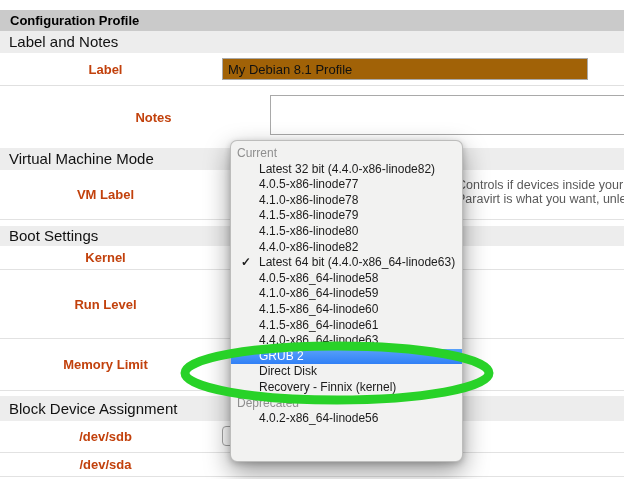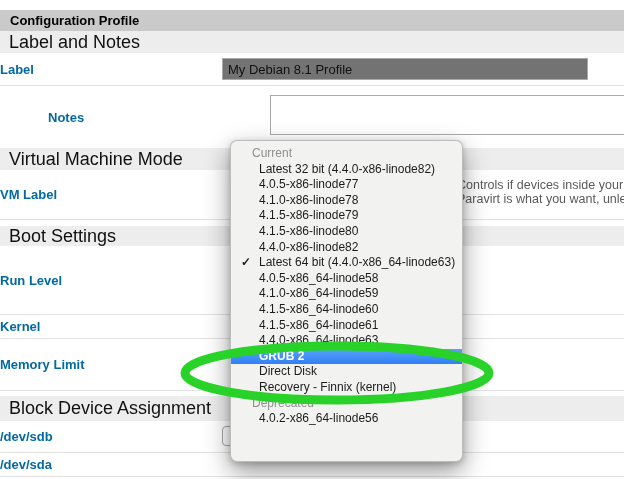--- a/index.html
+++ b/index.html
@@ -6,42 +6,42 @@
   html,body { width:624px; height:479px; overflow:hidden; background:#fff;
     font-family:"Liberation Sans", sans-serif; }
   #page { position:relative; width:624px; height:479px; overflow:hidden; }
 
   .spacer10 { height:10px; }
   .spacer6 { height:6px; }
   .spacer5 { height:5px; }
 
   .bar-main { height:21px; background:#cacaca; font-size:13px; font-weight:bold;
     color:#000; line-height:21px; padding-left:10px; }
-  .bar-sub { height:22px; background:#ededed; font-size:18px; color:#111;
+  .bar-sub { height:22px; background:#ededed; font-size:15px; color:#111;
     line-height:22px; padding-left:9px; }
   .bar-sub.h20 { height:20px; line-height:20px; }
   .bar-sub.h25 { height:25px; line-height:25px; }
 
   .row { display:flex; align-items:center; position:relative; }
-  .lbl { width:218px; text-align:left; padding-right:7px; font-size:13px;
-    font-weight:bold; color:#0369a1; flex:none; }
+  .lbl { width:218px; text-align:center; padding-right:7px; font-size:13px;
+    font-weight:bold; color:#c2410c; flex:none; }
   .ctrl { flex:1; position:relative; height:100%; }
 
   .row-label { height:33px; border-bottom:1px solid #e0e0e0; }
   .row-notes { height:62px;margin-left:48px; }
   .row-vm { height:50px; border-bottom:1px solid #e2e2e2; }
   .row-kernel { height:24px; border-bottom:1px solid #e2e2e2; }
   .row-runlevel { height:69px; border-bottom:1px solid #e2e2e2; }
   .row-memlimit { height:52px; border-bottom:1px solid #e2e2e2; }
   .row-sda { height:24px; border-bottom:1px solid #e2e2e2; }
   .row-sdb { height:32px; border-bottom:1px solid #e2e2e2; }
 
   .text-input { position:absolute; left:4px; top:5px; width:366px; height:22px;
     border:1px solid #a9a9a9; font-size:13px; padding:0 5px;
-    font-family:"Liberation Sans", sans-serif; color:#111; background:#737373; }
+    font-family:"Liberation Sans", sans-serif; color:#111; background:#a16207; }
   .notes-wrap { position:absolute; left:4px; top:9px; width:382px; height:40px; }
   .notes-area { width:100%; height:100%; border:1px solid #a9a9a9; resize:none;
     font-family:"Liberation Sans", sans-serif; font-size:13px; background:#fff; }
   .resize-handle { position:absolute; right:2px; bottom:2px; width:9px; height:9px;
     background:repeating-linear-gradient(-45deg, transparent 0 2px, #9a9a9a 2px 3px);
     pointer-events:none; }
 
   .help-text { position:absolute; left:239px; top:8px; font-size:12.5px;
     color:#5a5a5a; line-height:14px; white-space:nowrap; }
 
@@ -57,23 +57,23 @@
     color:#fff; }
   .mac-select .arrows span { font-size:6px; line-height:5px; }
 
   
   .menu { position:absolute; left:230px; top:140px; width:233px; height:322px;
     background:#f2f2f1; border:1px solid rgba(0,0,0,0.22); border-radius:7px;
     box-shadow:0 10px 26px rgba(0,0,0,0.4), 0 2px 6px rgba(0,0,0,0.2);
     padding:5px 0; z-index:5; }
   .menu-row { position:relative; height:15.6px; line-height:15.6px; font-size:12px;
     color:#1c1c1c; padding-left:28px; white-space:nowrap; }
-  .menu-row.hdr { color:#8f8f8f; padding-left:21px; }
+  .menu-row.hdr { color:#8f8f8f; padding-left:6px; }
   .menu-row.sel { background:linear-gradient(180deg,#58a1fa,#3180f6); color:#fff;
-    font-weight:bold; }
+    font-weight:normal; }
   .menu-row .check { position:absolute; left:10px; top:0; font-size:12px;
     color:#1c1c1c; font-weight:bold; }
 
   
   .annot { position:absolute; left:178px; top:340px; width:318px; height:66px;
     z-index:20; pointer-events:none; }
 </style>
 </head>
 <body>
 
@@ -111,27 +111,27 @@
         <div>Controls if devices inside your</div>
         <div>Paravirt is what you want, unle</div>
       </div>
     </div>
   </div>
 
   <div class="spacer6"></div>
 
   <div class="bar-sub h20">Boot Settings</div>
 
-  <div class="row row-runlevel">
-    <div class="lbl">Run Level</div>
+  <div class="row row-kernel">
+    <div class="lbl">Kernel</div>
     <div class="ctrl"></div>
   </div>
 
-  <div class="row row-kernel">
-    <div class="lbl">Kernel</div>
+  <div class="row row-runlevel">
+    <div class="lbl">Run Level</div>
     <div class="ctrl"></div>
   </div>
 
   <div class="row row-memlimit">
     <div class="lbl">Memory Limit</div>
     <div class="ctrl"></div>
   </div>
 
   <div class="spacer5"></div>
 

